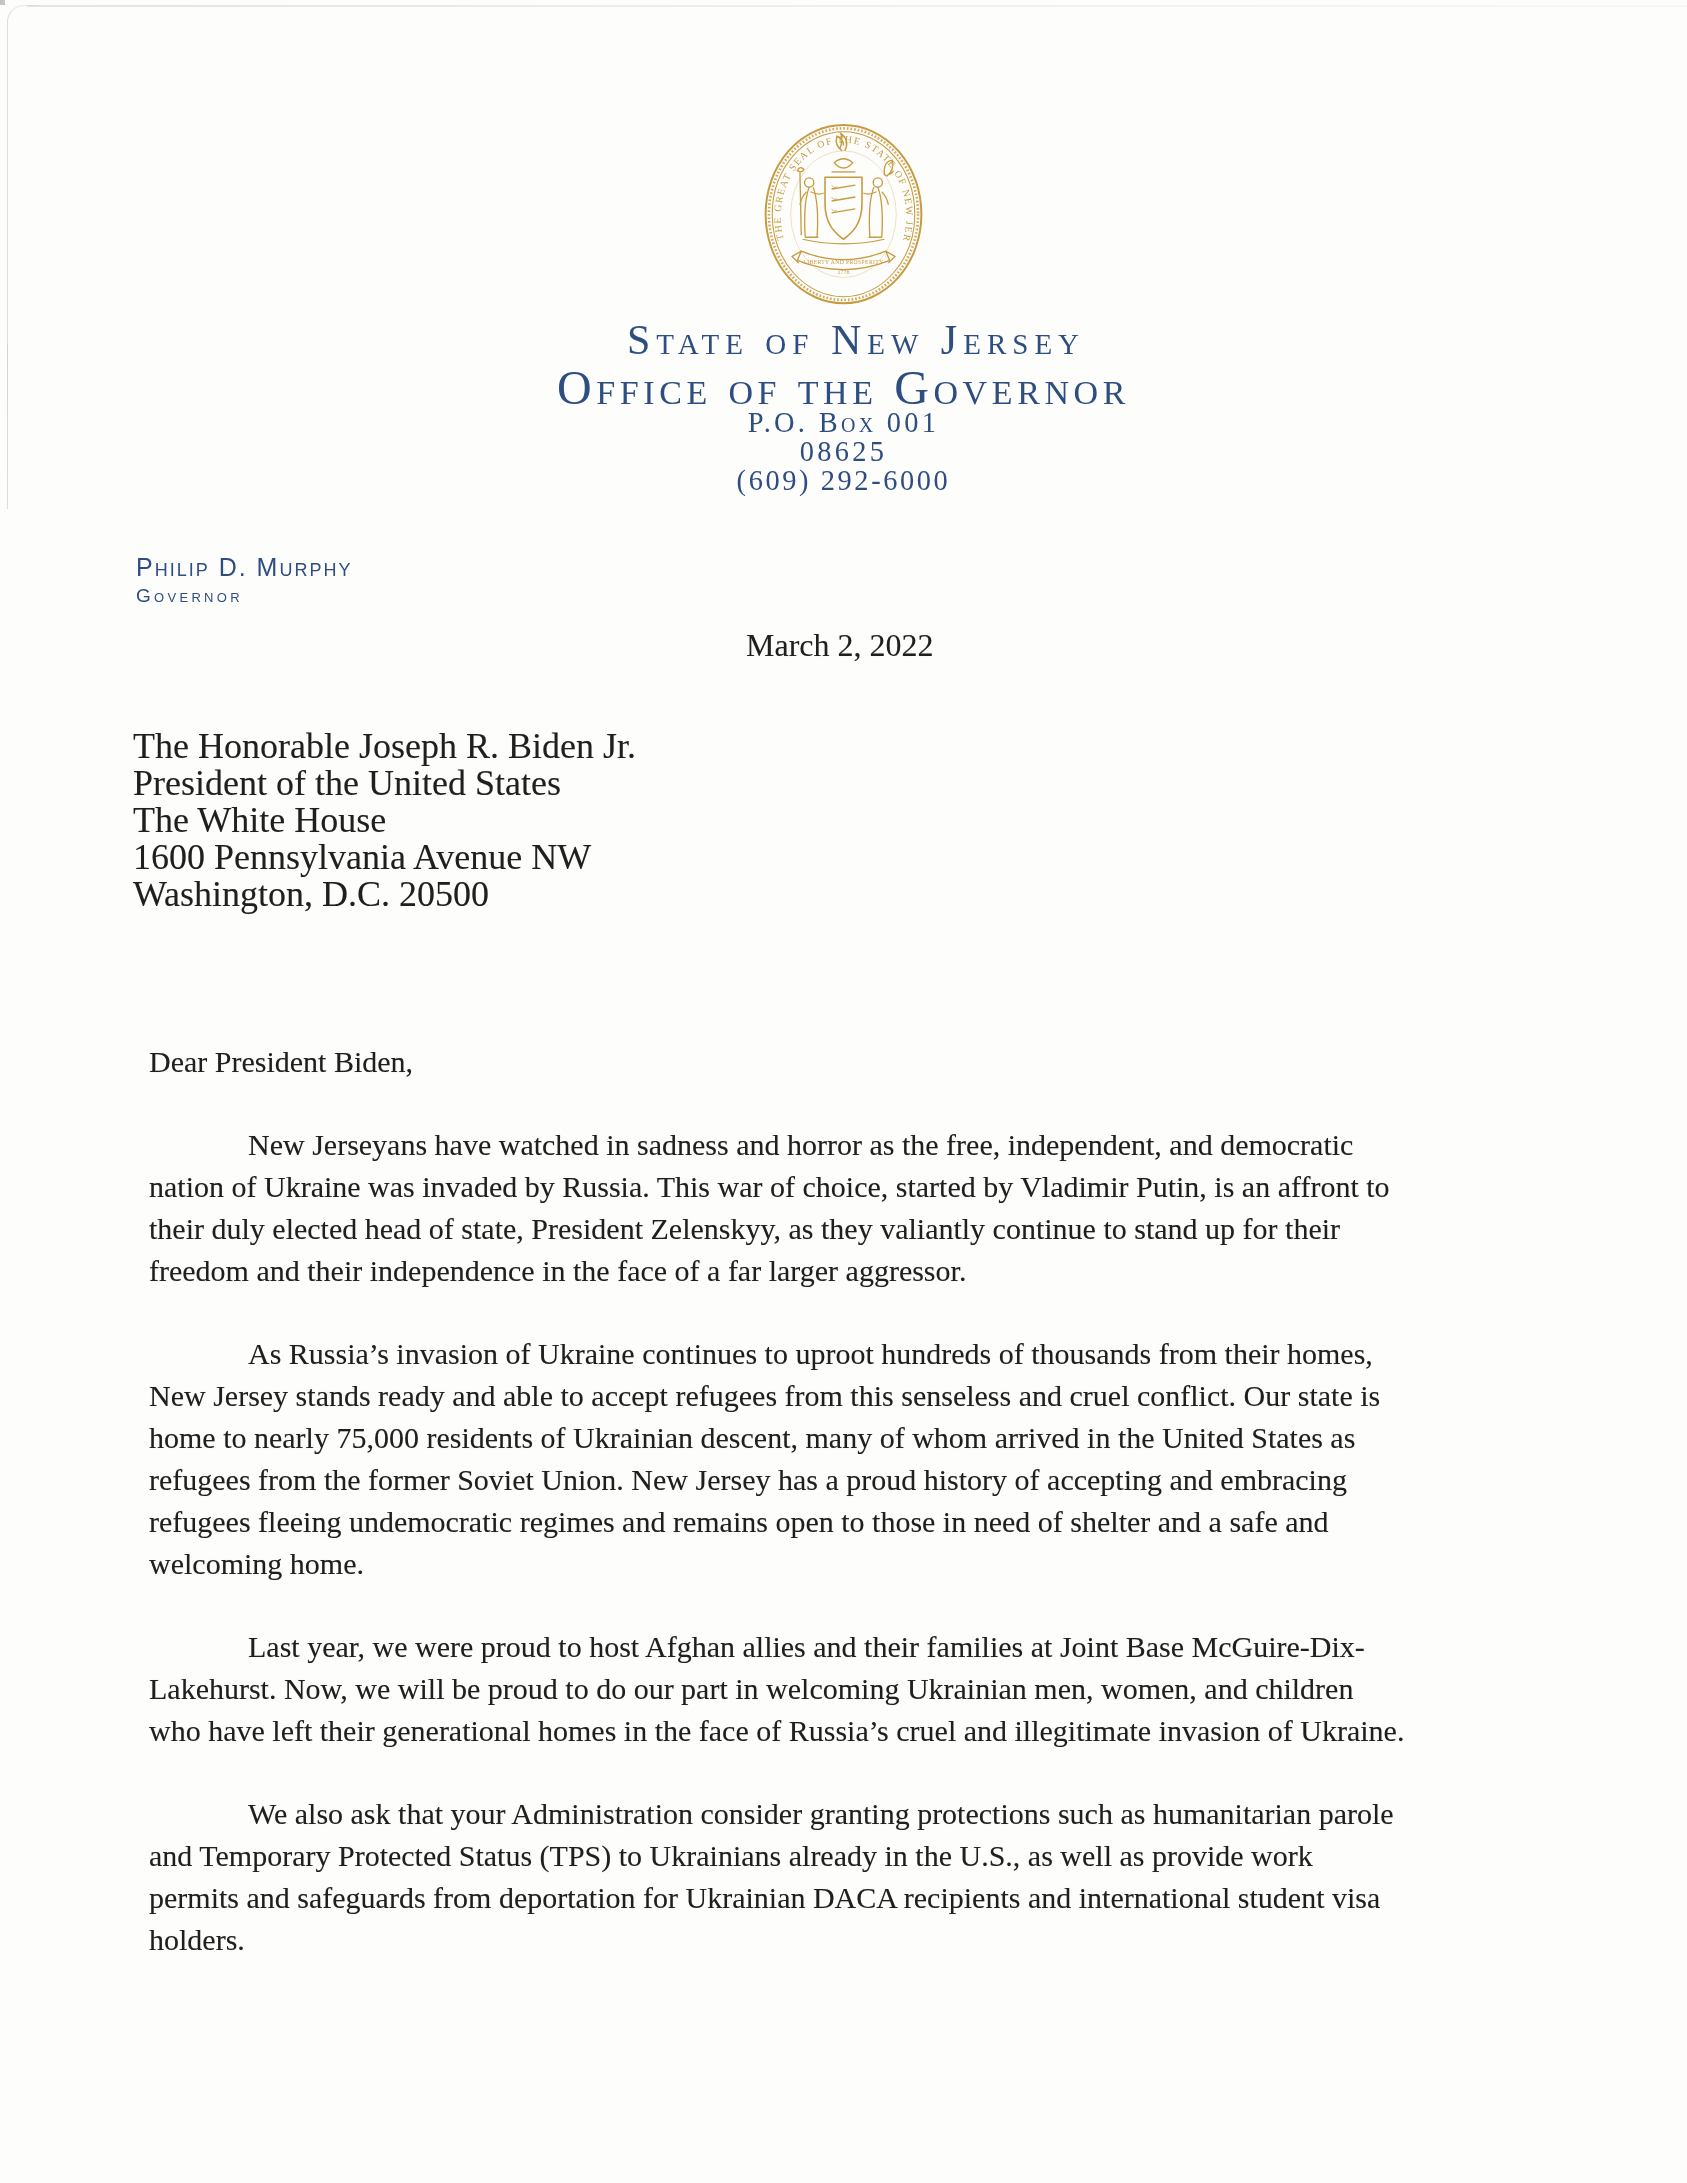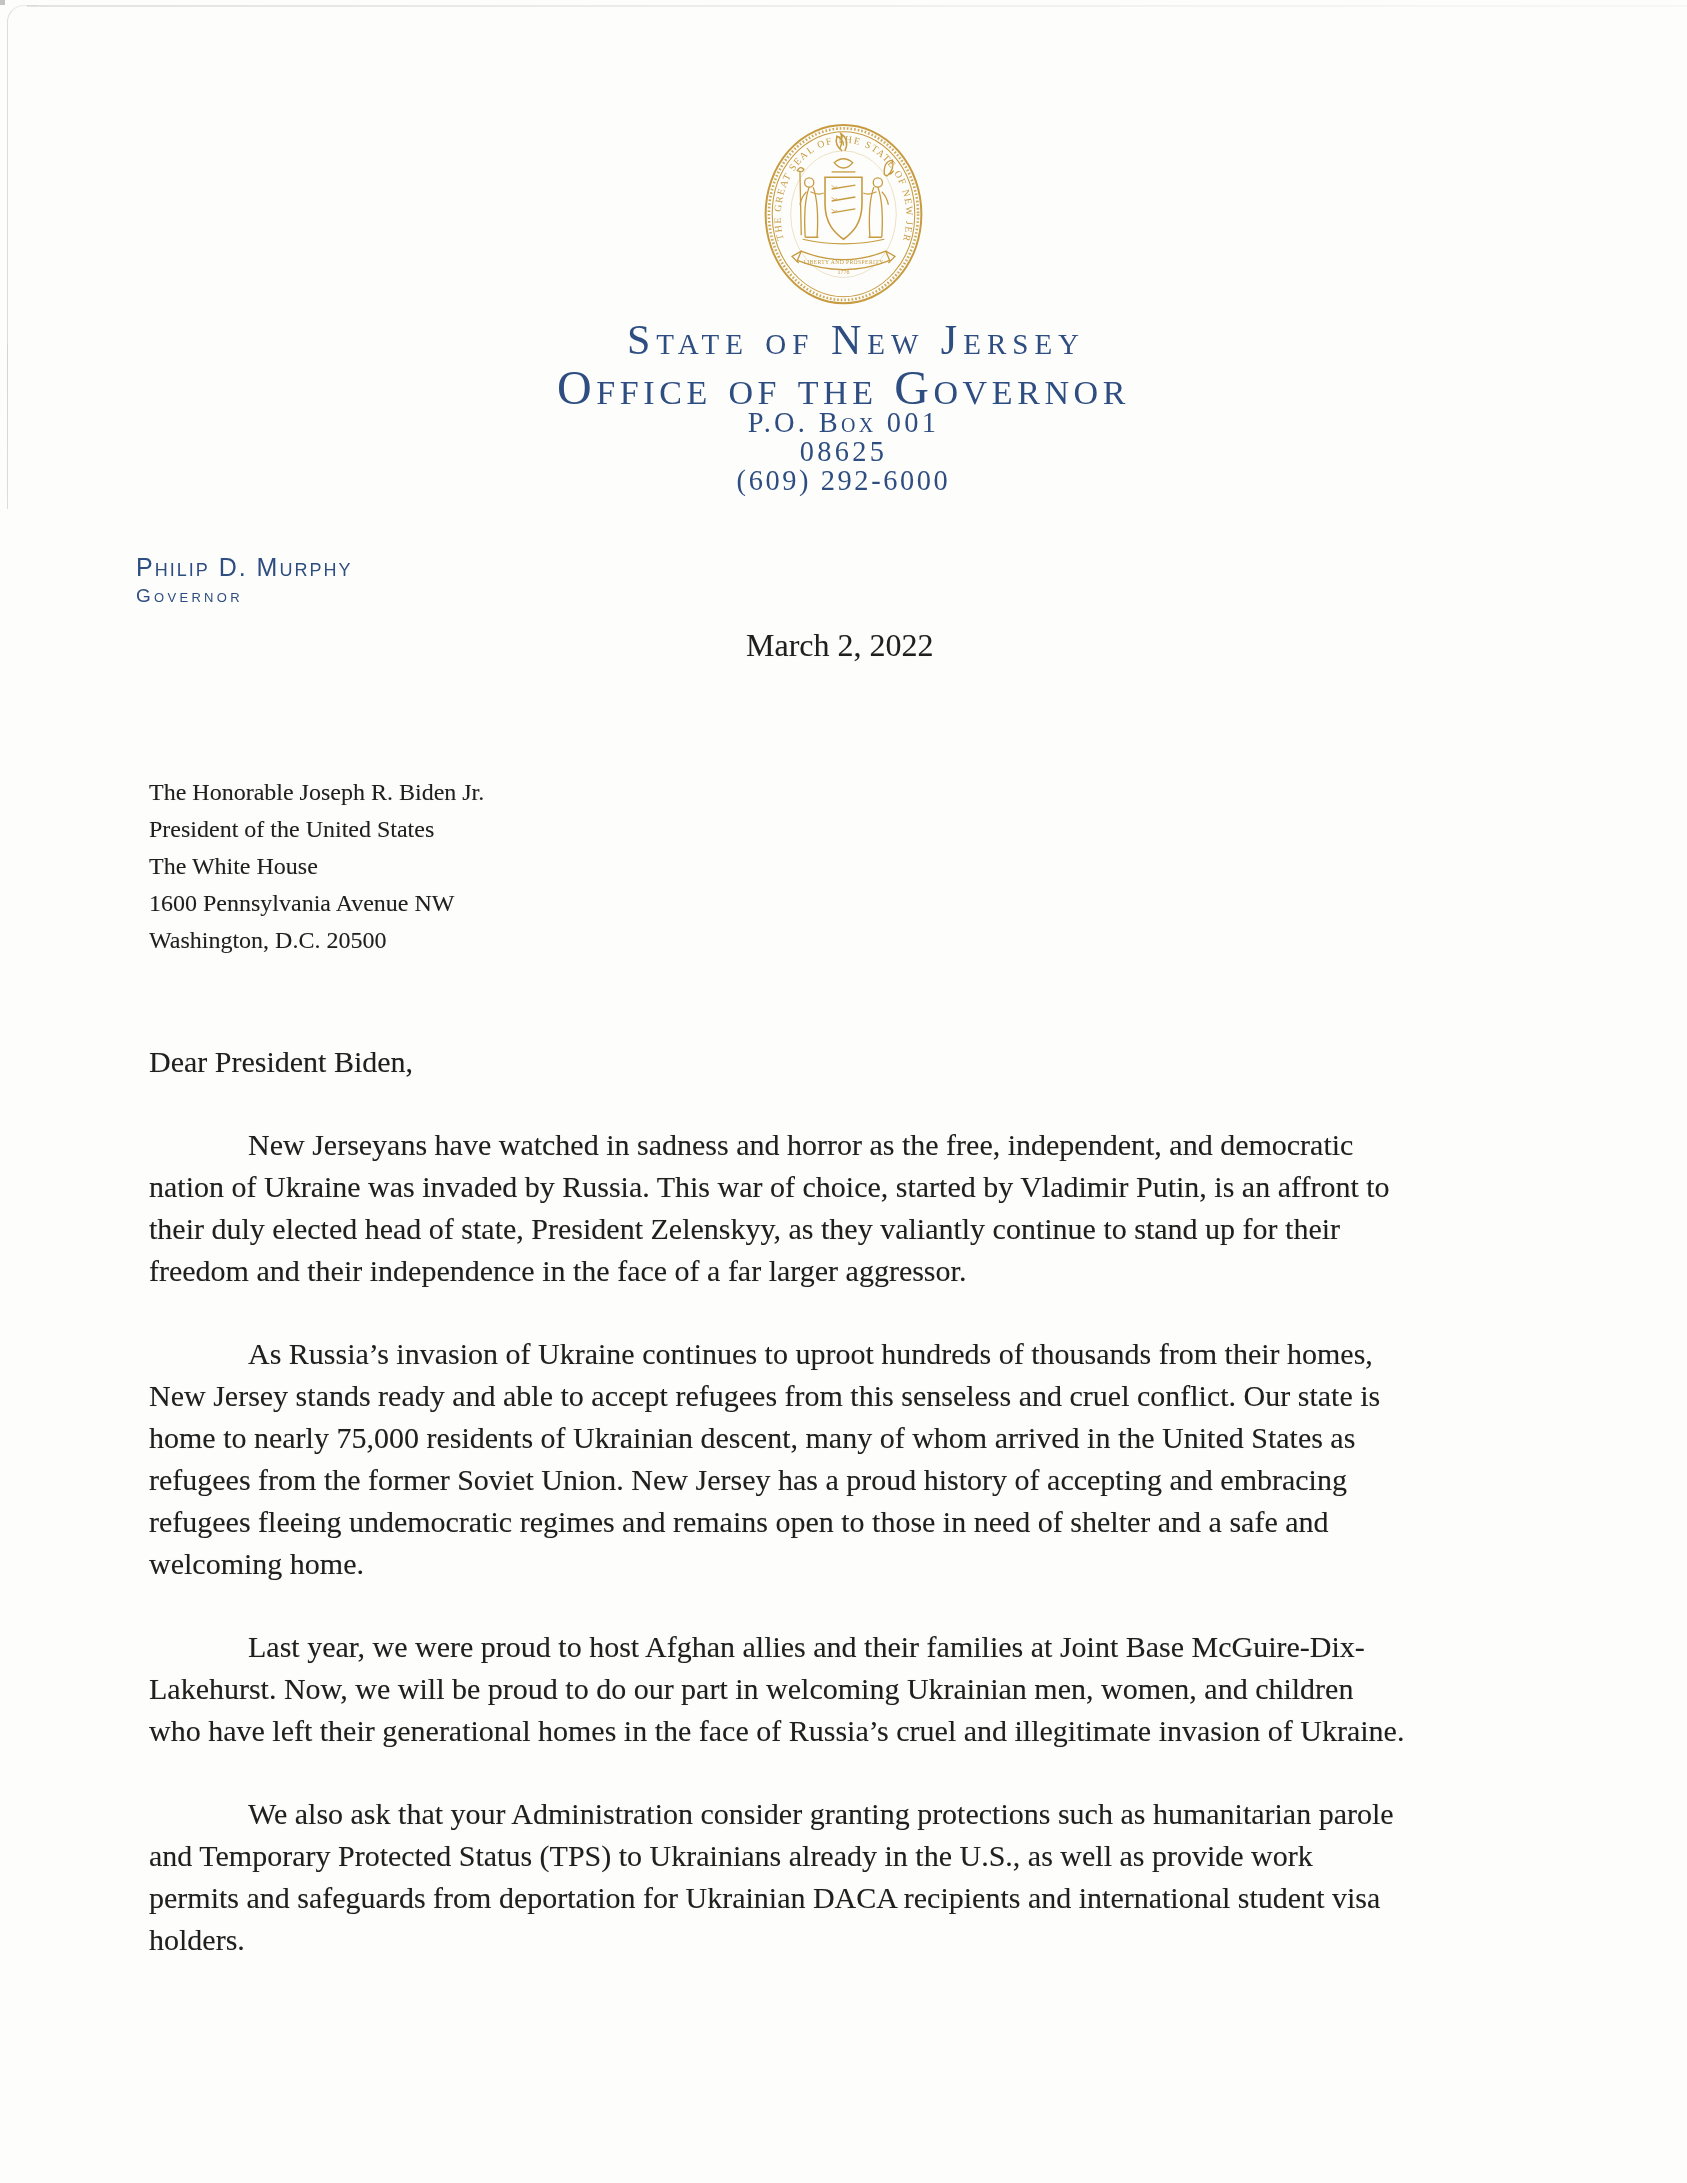--- a/index.html
+++ b/index.html
@@ -44,22 +44,22 @@
   
   .official{position:absolute;left:136px;top:553px;color:#2e4d80;
     font-family:"Liberation Sans","DejaVu Sans",sans-serif;width:246px;}
   .official-name{font-size:25px;font-variant:small-caps;letter-spacing:2px;line-height:29px;}
   .official-title{font-size:19px;font-variant:small-caps;letter-spacing:3.3px;line-height:22.5px;
     text-align:left;margin-top:2.6px;}
 
   
   .date{position:absolute;left:746px;top:627px;font-size:32px;line-height:37px;
     text-shadow:0 0 0.7px rgba(0,0,0,.25);}
-  .recipient{position:absolute;left:149px;top:728px;font-size:24px;
-    text-shadow:0 0 0.7px rgba(0,0,0,.25);margin-top:46px;}
+  .recipient{position:absolute;left:133px;top:728px;font-size:36px;
+    text-shadow:0 0 0.7px rgba(0,0,0,.25);}
   .recipient .line{line-height:37px;}
   .body-text{position:absolute;left:149px;top:1041px;width:1396px;font-size:30px;
     text-shadow:0 0 0.7px rgba(0,0,0,.3);}
   .salutation{line-height:42px;}
   .para{margin-top:41px;}
   .para .line{line-height:42px;white-space:nowrap;}
   .para .line:first-child{padding-left:99px;}
 </style>
 </head>
 <body>

